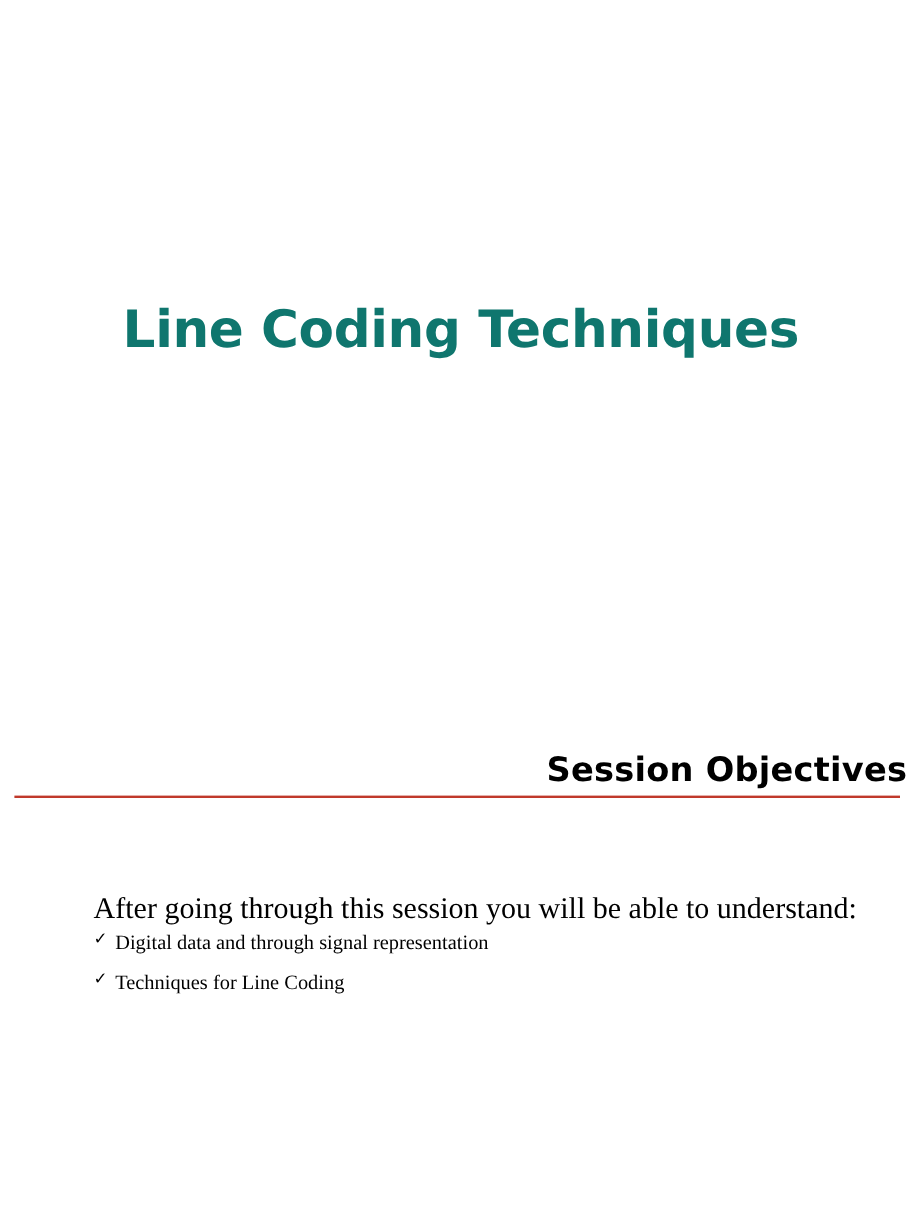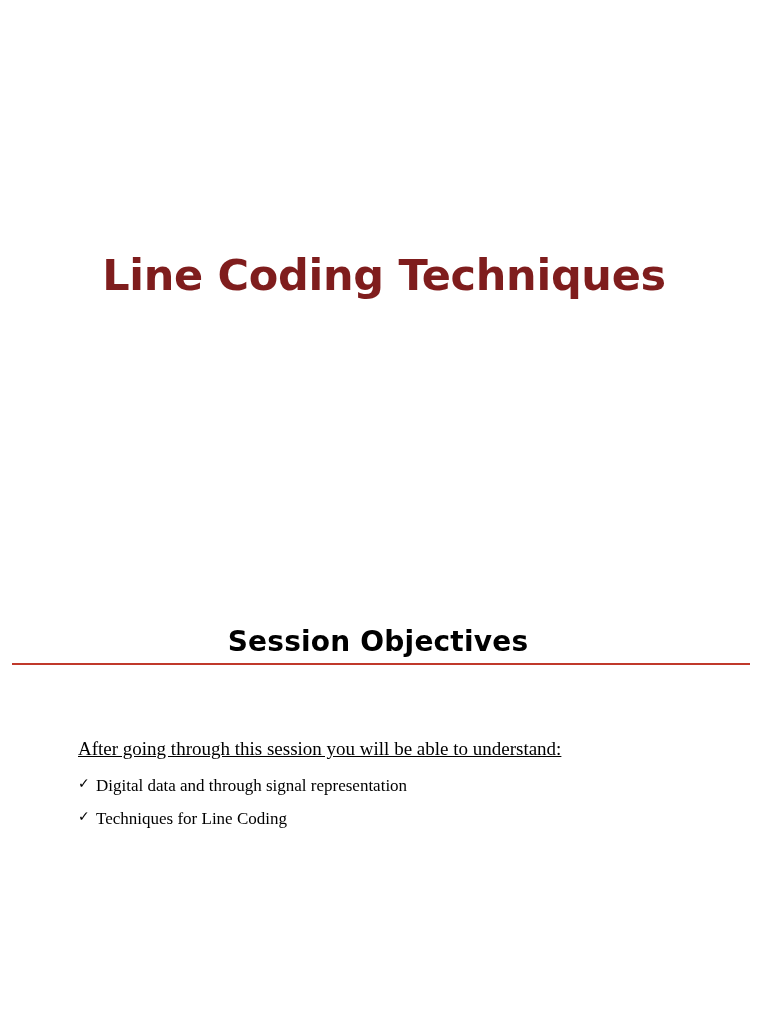--- a/index.html
+++ b/index.html
@@ -27,53 +27,52 @@
     position: absolute;
     top: 222px;
     left: 0;
     width: 768px;
     text-align: center;
     font-family: "DejaVu Sans", sans-serif;
     font-weight: bold;
     font-size: 43px;
     line-height: 1.15;
     letter-spacing: -0.3px;
-    color: #7f1d1d;
+    color: #0f766e;
   }
 
   
   .section-heading {
     position: absolute;
     top: 602px;
     left: 0;
     width: 756px;
-    text-align: center;
+    text-align: right;
     font-family: "DejaVu Sans", sans-serif;
     font-weight: bold;
     font-size: 28px;
     letter-spacing: 0.2px;
     color: #000000;
   }
   .heading-rule {
     position: absolute;
     top: 663px;
     left: 12px;
     width: 738px;
     height: 0;
     border-top: 2px solid #c0392b;
   }
   .intro-line {
     position: absolute;
     top: 719px;
     left: 78px;
     font-family: "Liberation Serif", serif;
-    font-size: 19px;
+    font-size: 25px;
     color: #000000;
     white-space: nowrap;
-    text-decoration: underline;
   }
   .objectives {
     position: absolute;
     top: 772px;
     left: 78px;
     width: 600px;
     margin: 0;
     padding: 0;
     list-style: none;
   }

